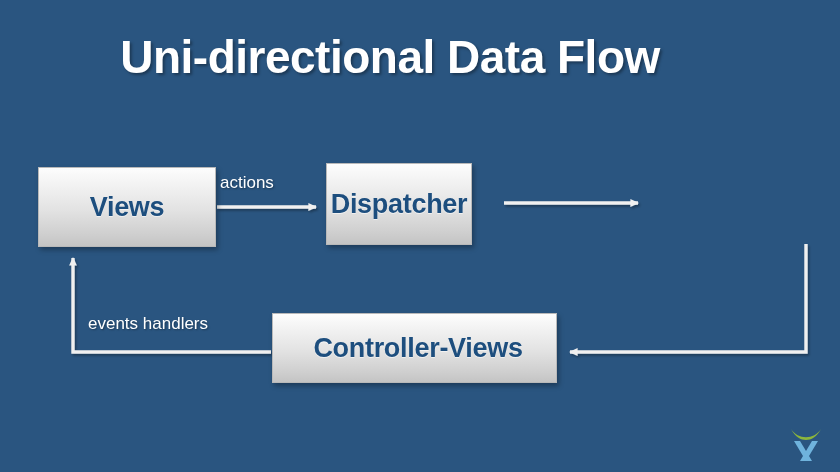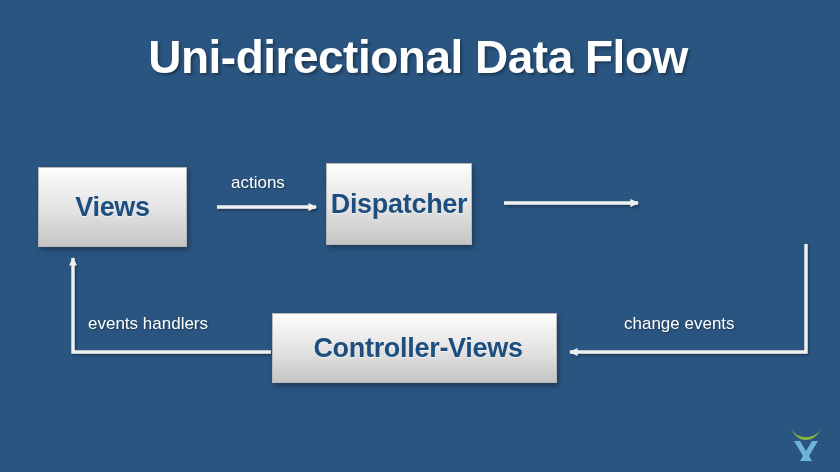--- a/index.html
+++ b/index.html
@@ -23,56 +23,55 @@
     top: 30px;
     width: 780px;
     text-align: center;
     color: #ffffff;
     font-family: "Liberation Sans", sans-serif;
     font-weight: bold;
     font-size: 46px;
     letter-spacing: -0.5px;
     text-shadow: 2px 2px 3px rgba(0,0,0,0.35);
     white-space: nowrap;
-    padding-left: 28px;
   }
 
   
   .node {
     position: absolute;
     background: linear-gradient(to bottom, #fdfdfd 0%, #f2f2f2 22%, #e2e2e2 55%, #cfcfcf 85%, #c4c4c4 100%);
     border: 1px solid #b9b9b9;
     box-sizing: border-box;
     display: flex;
     align-items: center;
     justify-content: center;
     box-shadow: 2px 3px 5px rgba(0,0,0,0.30);
     color: #1d4e7e;
     font-family: "Liberation Sans", sans-serif;
     font-weight: bold;
     letter-spacing: -0.3px;
     text-shadow: 0 1px 0 rgba(255,255,255,0.55);
     white-space: nowrap;
   }
-  #node-views      { left: 38px;  top: 167px; width: 149px; height: 80px; font-size: 27px; }
+  #node-views      { left: 38px;  top: 167px; width: 178px; height: 80px; font-size: 27px; }
   #node-dispatcher { left: 326px; top: 163px; width: 146px; height: 82px; font-size: 27px; text-align: center; }
   #node-stores     { left: 648px; top: 163px; width: 177px; height: 80px; font-size: 27px; }
   #node-controller { left: 272px; top: 313px; width: 285px; height: 70px; font-size: 27px; padding-left: 7px; }
 
   
   .edge-label {
     position: absolute;
     color: #ffffff;
     font-family: "Liberation Sans", sans-serif;
     font-size: 17px;
     line-height: 21px;
     text-shadow: 1px 1px 2px rgba(0,0,0,0.35);
     white-space: pre-line;
   }
-  #label-actions    { left: 231px; top: 172px; }
+  #label-actions    { left: 220px; top: 172px; }
   #label-registered { left: 520px; top: 145px; text-align: center; width: 110px; }
   #label-events     { left: 88px;  top: 313px; }
   #label-change     { left: 624px; top: 313px; }
 
   
   #wires {
     position: absolute;
     left: 0; top: 0;
     width: 840px; height: 472px;
     pointer-events: none;
@@ -125,21 +124,20 @@
   <div class="node" id="node-views">Views</div>
 
   <div class="node" id="node-dispatcher">Dispatcher</div>
 
 
   <div class="node" id="node-controller">Controller-Views</div>
 
   <div class="edge-label" id="label-actions">actions</div>
 
 
-  <div class="edge-label" id="label-change">change events</div>
 
   <div class="edge-label" id="label-events">events handlers</div>
 
   <svg id="logo" viewBox="0 0 40 42" width="40" height="42">
     <path d="M5,5 C12,16 28,16 35,5 C31,13 25,16 20,16 C15,16 9,13 5,5 Z" fill="#8cb63c"></path>
     <g fill="#6fb3dd">
       <path d="M8,17 L14,17 L26,37 L20,37 Z"></path>
       <path d="M26,17 L32,17 L20,37 L14,37 Z"></path>
     </g>
   </svg>

